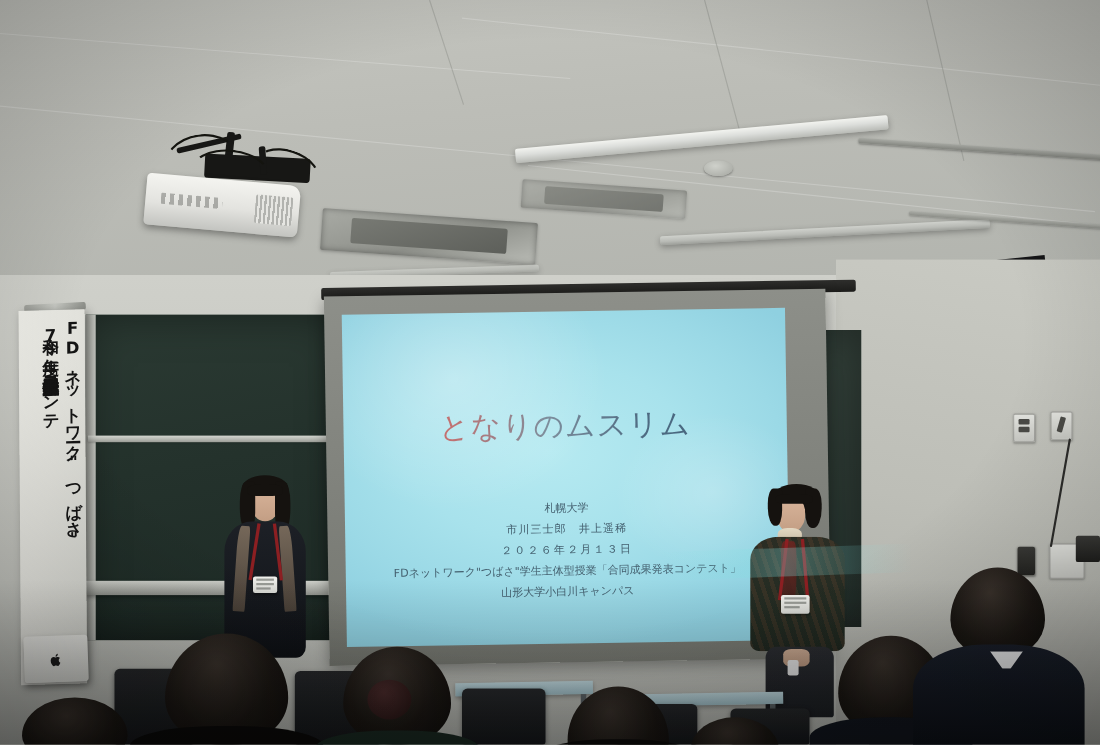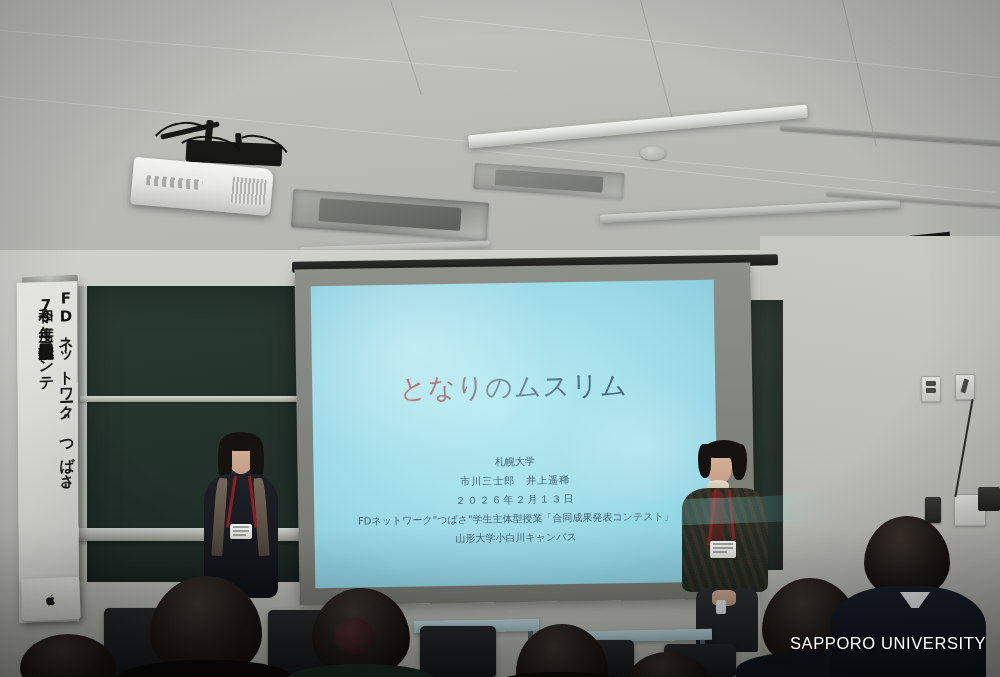--- a/index.html
+++ b/index.html
@@ -499,14 +499,13 @@
   <div>
     <div class="head" style="left:628px;top:652px;width:80px;height:50px;"></div>
   </div>
   <div>
     <div class="head" style="left:20px;top:634px;width:96px;height:60px;"></div>
   </div>
 
   <div class="dark-foreground"></div>
   <div class="vignette"></div>
 
-  <div class="watermark">SAPPORO UNIVERSITY</div>
 </div>
 
 </body></html>

